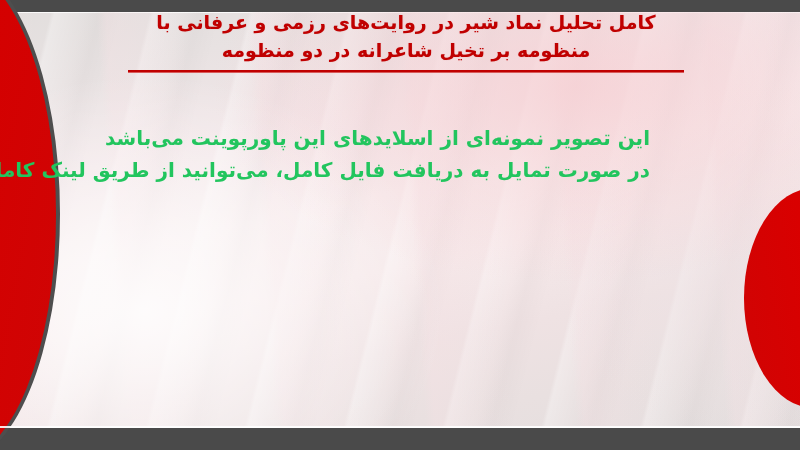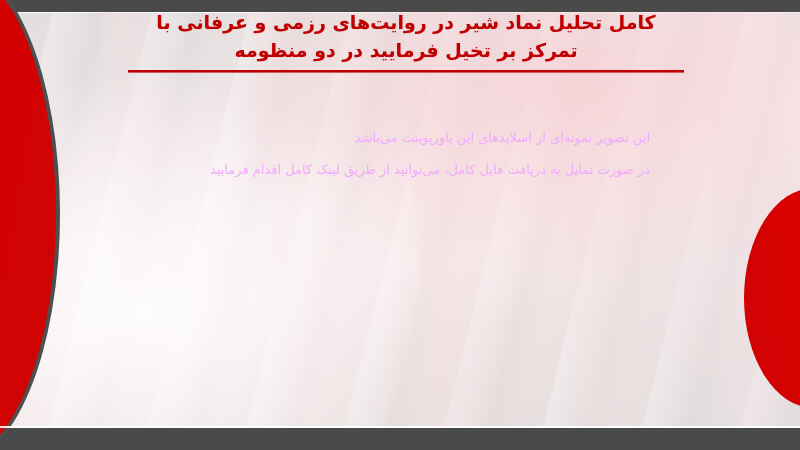--- a/index.html
+++ b/index.html
@@ -147,25 +147,25 @@
   
   .body-block {
     position: absolute;
     right: 150px;
     top: 122px;
     width: 520px;
     text-align: right;
     z-index: 7;
   }
   .body-line {
-    color: #f0abfc;
-    font-size: 13px;
+    color: #22c55e;
+    font-size: 20px;
     line-height: 32px;
     white-space: nowrap;
-    font-weight: normal;
+    font-weight: bold;
   }
 
   
   .canvas-edge {
     position: absolute;
     left: 0;
     bottom: 0;
     width: 800px;
     height: 2px;
     background: rgba(255,255,255,0.9);
@@ -184,21 +184,21 @@
     <div class="streaks2"></div>
     <div class="wash"></div>
     <div class="right-ellipse"></div>
     <div class="canvas-edge"></div>
   </div>
 
   <div class="left-ellipse"></div>
 
   <div class="title-block">
     <div class="title-line">کامل تحلیل نماد شیر در روایت‌های رزمی و عرفانی با</div>
-    <div class="title-line">تمرکز بر تخیل فرمایید در دو منظومه</div>
+    <div class="title-line">منظومه بر تخیل شاعرانه در دو منظومه</div>
     <div class="title-rule"></div>
   </div>
 
   <div class="body-block">
     <div class="body-line">این تصویر نمونه‌ای از اسلایدهای این پاورپوینت می‌باشد</div>
     <div class="body-line">در صورت تمایل به دریافت فایل کامل، می‌توانید از طریق لینک کامل اقدام فرمایید</div>
   </div>
 
   <div class="chrome-bottom"></div>
 </div>

